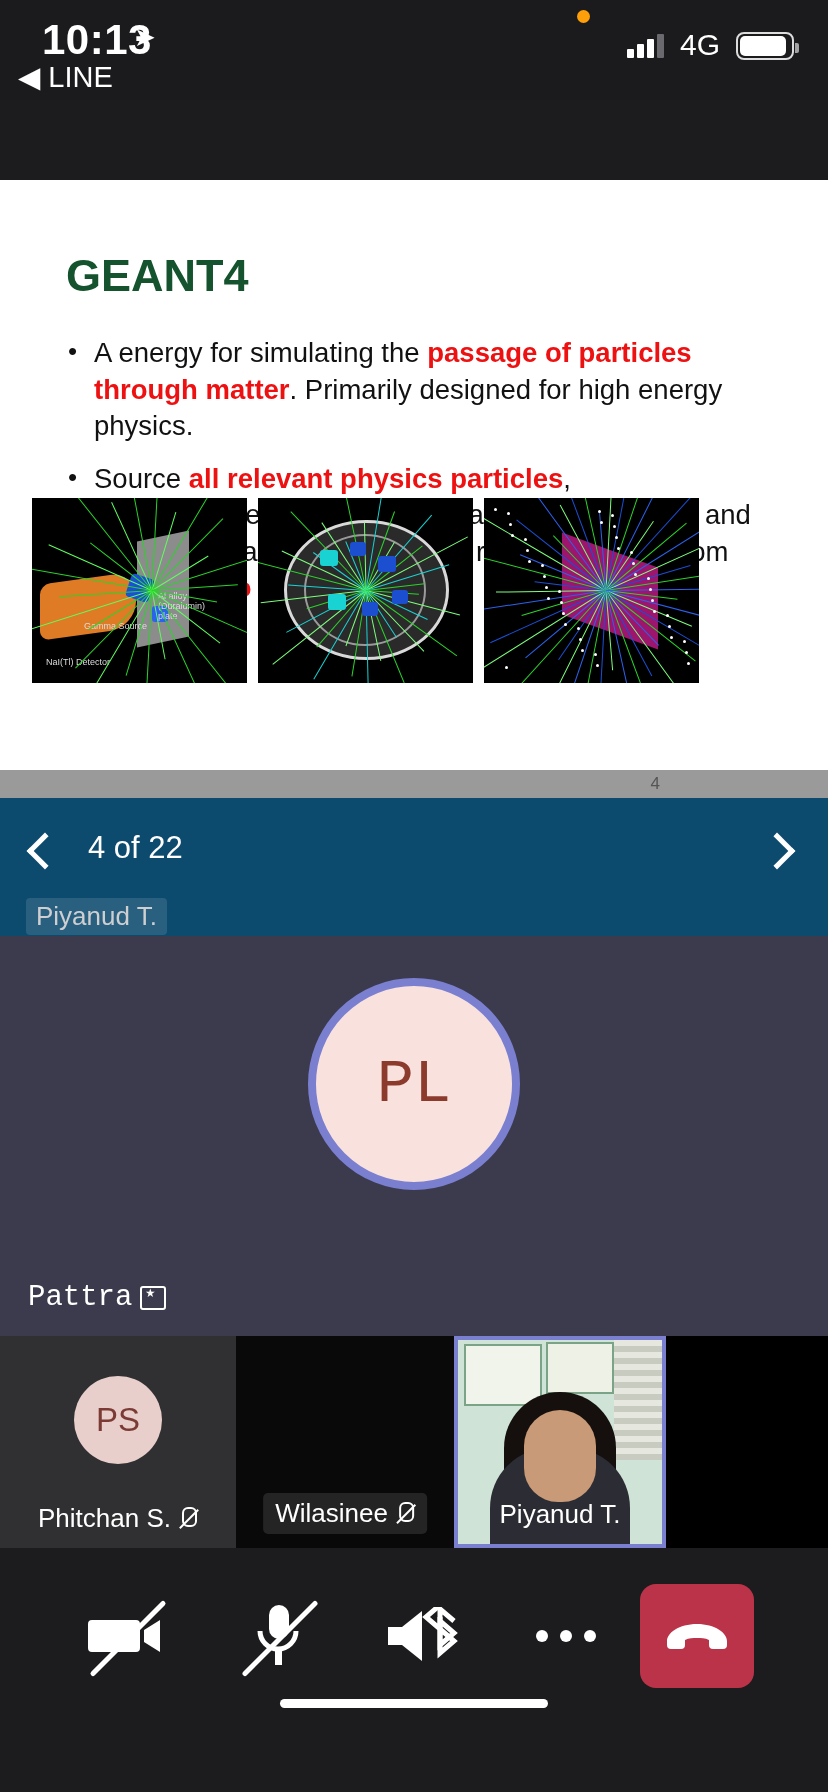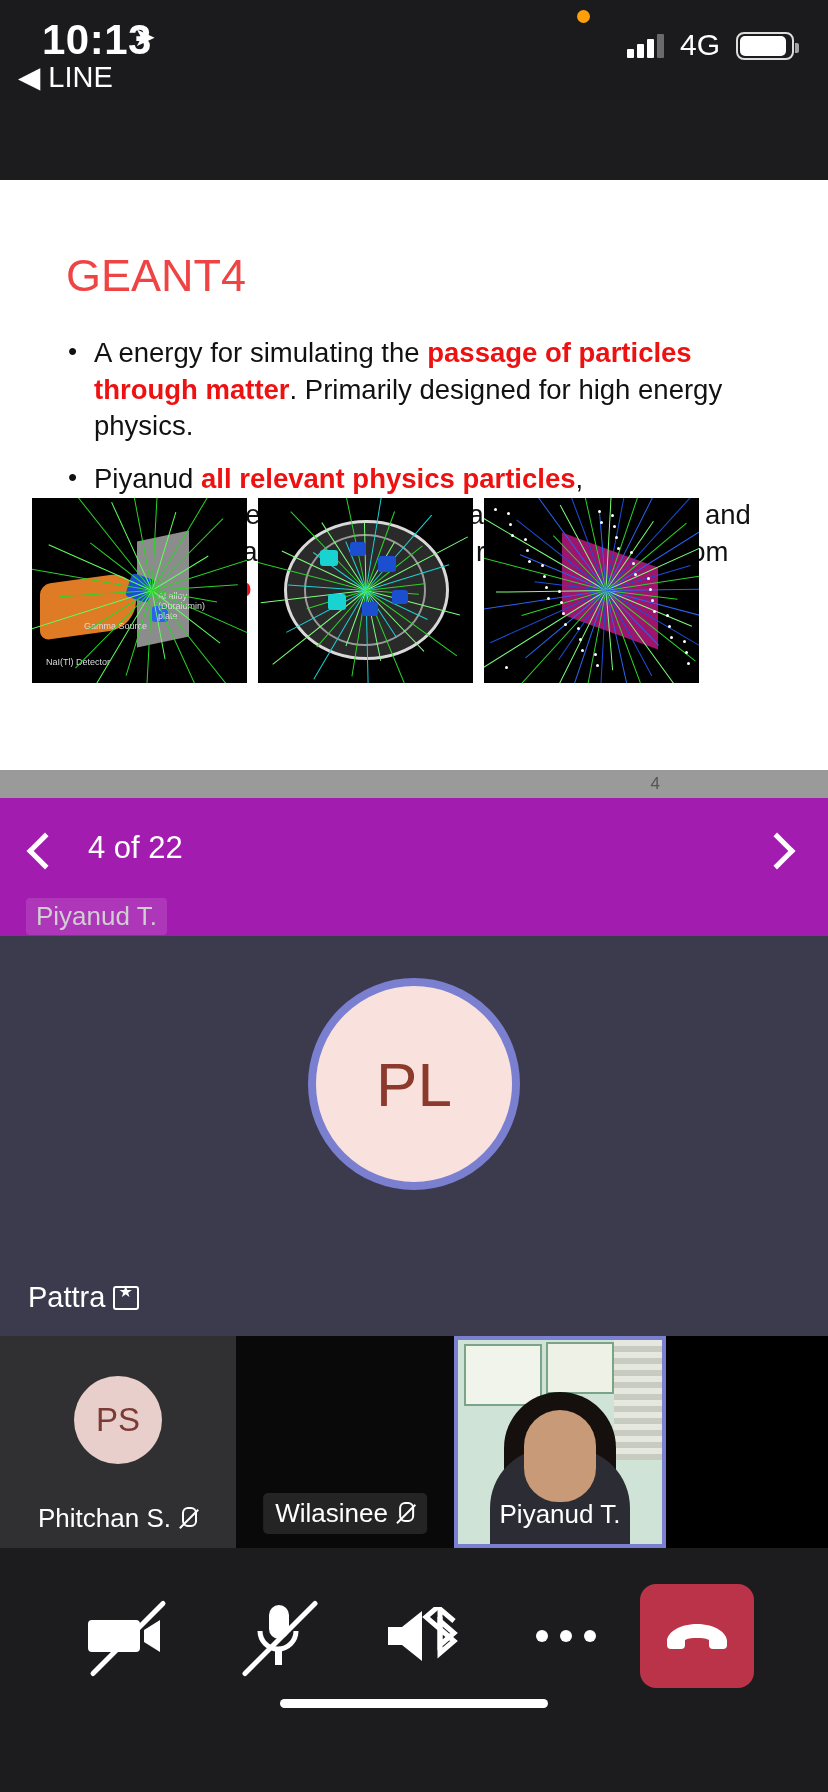--- a/index.html
+++ b/index.html
@@ -50,21 +50,21 @@
     font-size: 29px; color: #fff; font-weight: 400;
   }
 
   
   .slide {
     position: absolute; top: 180px; left: 0; width: 828px; height: 612px;
     background: #ffffff; overflow: hidden;
   }
   .slide-title {
     position: absolute; left: 66px; top: 70px;
-    font-size: 45px; color: #ef4444; font-weight: 400;
+    font-size: 45px; color: #14532d; font-weight: 700;
   }
   .bullets { position: absolute; left: 62px; top: 155px; width: 700px; }
   .bullet { position: relative; padding-left: 32px; margin-bottom: 16px;
     font-size: 27.5px; line-height: 1.33; color: #111; }
   .bullet::before {
     content: "•"; position: absolute; left: 6px; top: -1px; font-size: 26px; color: #111;
   }
   .hl { color: #ee1111; font-weight: bold; }
 
   .thumbs { position: absolute; left: 32px; top: 318px; display: flex; gap: 11px; }
@@ -90,21 +90,21 @@
   .t3-ray { position:absolute; height:1px; transform-origin:left center;}
   .t3-dot { position:absolute; width:3px; height:3px; background:#fff; border-radius:50%;}
 
   
   .scrollhint {
     position:absolute; top:770px; left:0; width:828px; height:28px; background:#9a9a9a;
   }
   .scrollhint .pg { position:absolute; right:168px; top:4px; font-size:17px; color:#555;}
   .slidebar {
     position: absolute; top: 798px; left: 0; width: 828px; height: 138px;
-    background: #a21caf;
+    background: #0c4a6e;
   }
   .arrow-l, .arrow-r {
     position: absolute; top: 26px; width: 54px; height: 54px; color: #fff;
   }
   .arrow-l { left: 18px; }
   .arrow-r { right: 18px; }
   .chev { display:block; width:26px; height:26px; border-left:5px solid #fff; border-bottom:5px solid #fff; }
   .arrow-l .chev { transform: rotate(45deg); margin: 14px 0 0 14px;}
   .arrow-r .chev { transform: rotate(-135deg); margin: 14px 0 0 8px;}
   .pagecount {
@@ -118,20 +118,21 @@
   .presenter {
     position: absolute; left: 26px; top: 100px;
     background: rgba(255,255,255,.12); color: #cfcfd2;
     font-size: 26px; padding: 3px 10px; border-radius: 4px;
   }
 
   
   .mainvideo {
     position: absolute; top: 936px; left: 0; width: 828px; height: 400px;
     background: #3b3b4d;
+    font-family: Liberation Mono, monospace;
   }
   .avatar-big {
     position: absolute; left: 308px; top: 42px; width: 212px; height: 212px;
     border-radius: 50%; background: #f9e2dd; border: 8px solid #7b7fd0;
     display: flex; align-items: center; justify-content: center;
     color: #8b3a2c; font-size: 62px; font-weight: 500;
   }
   .mv-name {
     position: absolute; left: 28px; bottom: 22px; color: #fff; font-size: 29px;
     display: flex; align-items: center; gap: 8px;
@@ -212,21 +213,21 @@
     <div class="sb-batt">
         <i></i>
       </div>
     <div class="backlink">◀ LINE</div>
   </div>
 
   <div class="slide">
     <div class="slide-title">GEANT4</div>
     <div class="bullets">
       <div class="bullet" id="b0"><span>A energy for simulating the </span><span class="hl">passage of particles through matter</span><span>. Primarily designed for high energy physics.</span></div>
-      <div class="bullet" id="b1"><span>Piyanud </span><span class="hl">all relevant physics particles</span><span>, electromagnetic, hadronic, decay, optical, for long and short lived particles, for energy range spanning from tens of </span><span class="hl">eV to TeV</span><span> scale.</span></div>
+      <div class="bullet" id="b1"><span>Source </span><span class="hl">all relevant physics particles</span><span>, electromagnetic, hadronic, decay, optical, for long and short lived particles, for energy range spanning from tens of </span><span class="hl">eV to TeV</span><span> scale.</span></div>
     </div>
 
     <div class="thumbs">
       <div class="thumb" id="th1">
         <div class="t1-slab"></div>
         <div class="t1-cyl"></div>
         <div class="t1-blue1"></div>
         <div class="t1-blue2"></div>
         <span class="cap" style="left:52px; bottom:52px;">Gamma Source</span>
         <span class="cap" style="left:126px; bottom:62px; width:60px;">Al alloy (Duralumin) plate</span>

